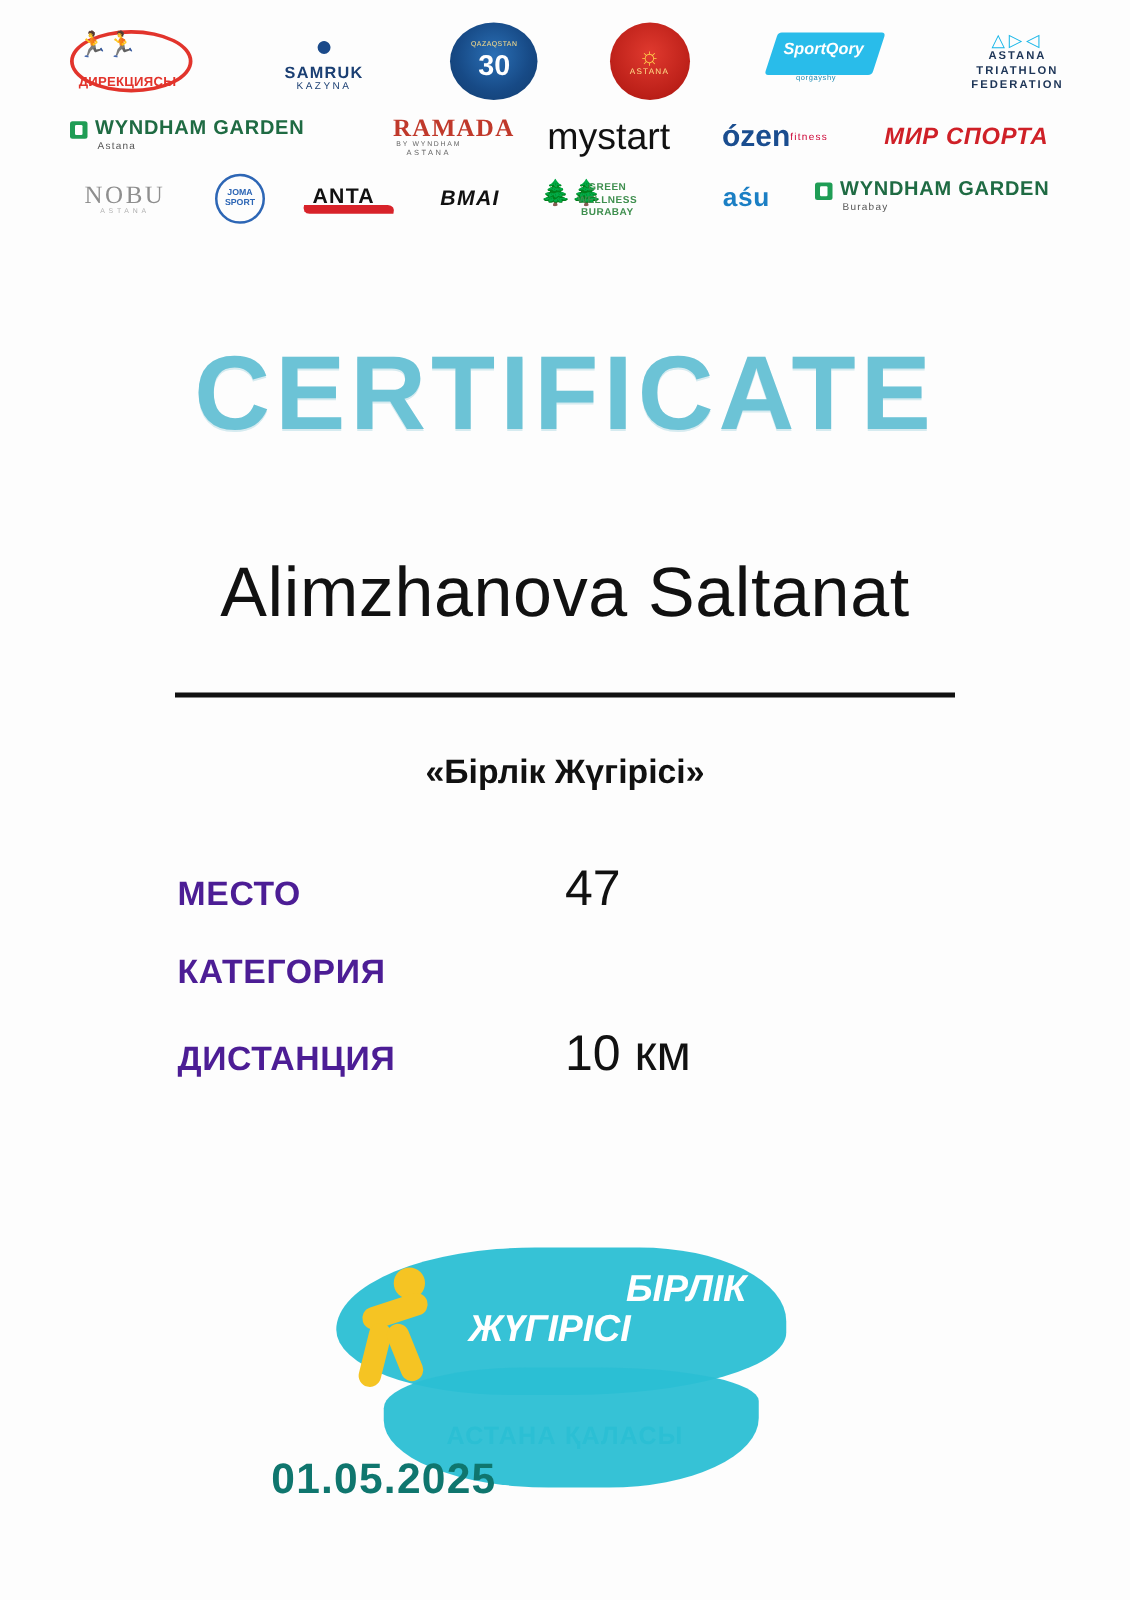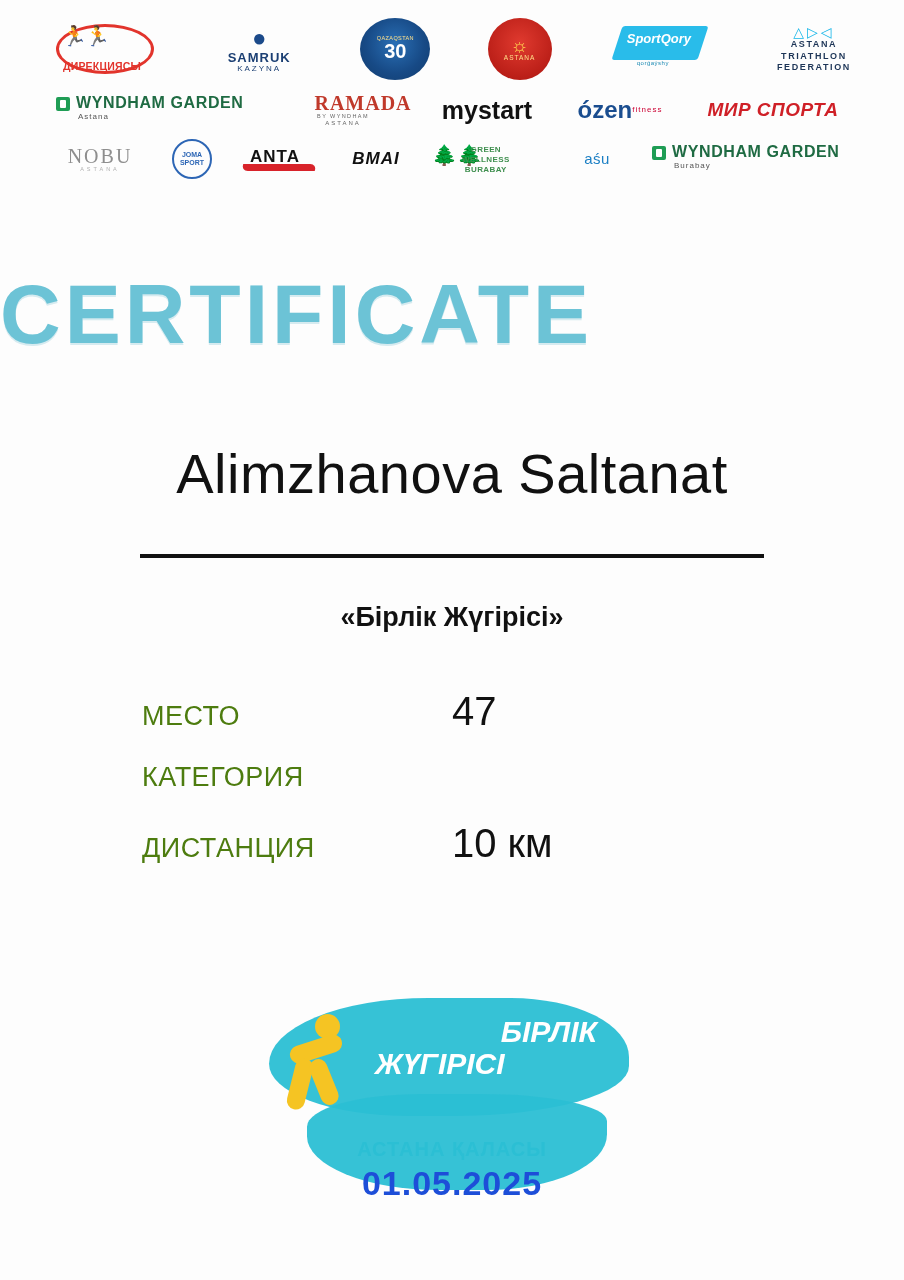--- a/index.html
+++ b/index.html
@@ -73,21 +73,21 @@
   }
   .logo-samruk .t1 { font-size: 13px; font-weight: bold; color: #1b3f73; letter-spacing: 1px; }
   .logo-samruk .t2 { font-size: 8px; color: #1b3f73; letter-spacing: 2px; }
 
   .logo-emblem30 {
     width: 70px; height: 62px; border-radius: 50%;
     background: radial-gradient(circle at 50% 42%, #2a6fb5 0%, #174a86 58%, #113b6c 100%);
     color: #ffd34d;
     flex-direction: column;
   }
-  .logo-emblem30 .n { font-size: 20px; font-weight: bold; color: #ffffff; }
+  .logo-emblem30 .n { font-size: 23px; font-weight: bold; color: #ffffff; }
   .logo-emblem30 .arc { font-size: 5.5px; letter-spacing: .4px; color: #ffe08a; }
 
   .logo-astana {
     width: 64px; height: 62px; border-radius: 50%;
     background: radial-gradient(circle at 50% 40%, #e03a2f 0%, #bb1f18 70%, #a3150f 100%);
     color: #ffd34d; flex-direction: column;
   }
   .logo-astana .sun { font-size: 19px; line-height: 18px; }
   .logo-astana .cap { font-size: 6.5px; letter-spacing: 1px; color: #ffe08a; }
 
@@ -124,21 +124,21 @@
     width: 6px; height: 8px; background: #fff; border-radius: 1px;
   }
   .logo-wyndham-astana .w { position: absolute; left: 20px; top: 2px; font-size: 16px; font-weight: bold; color: #1f6b43; letter-spacing: .6px; }
   .logo-wyndham-astana .s { position: absolute; left: 22px; top: 20px; font-size: 8px; color: #555; letter-spacing: 1px; }
 
   .logo-ramada { width: 118px; height: 36px; flex-direction: column; }
   .logo-ramada .r { font-size: 20px; font-weight: bold; color: #c0392b; font-family: "Liberation Serif", serif; letter-spacing: 1px; margin-left: 40px; }
   .logo-ramada .s1 { font-size: 5.5px; color: #666; letter-spacing: 1.4px; }
   .logo-ramada .s2 { font-size: 6px; color: #666; letter-spacing: 2px; }
 
-  .logo-mystart { width: 110px; height: 34px; font-size: 25px; font-weight: bold; color: #111; }
+  .logo-mystart { width: 110px; height: 34px; font-size: 30px; font-weight: normal; color: #111; }
 
   .logo-ozen { width: 96px; height: 36px; flex-direction: row; }
   .logo-ozen .o { font-size: 24px; font-weight: bold; color: #1a4d8f; }
   .logo-ozen .s { font-size: 8px; color: #c03; letter-spacing: 1px; }
 
   .logo-mirsporta { width: 150px; height: 30px; font-size: 19px; font-weight: bold; color: #cf2027; font-style: italic; letter-spacing: .5px; }
 
   
   .logo-nobu { width: 96px; height: 34px; flex-direction: column; }
   .logo-nobu .n { font-size: 20px; color: #8e8e8e; font-family: "Liberation Serif", serif; letter-spacing: 2px; }
@@ -158,38 +158,38 @@
     position: absolute; left: 6px; top: 22px; width: 74px; height: 7px;
     background: #d8232a; border-radius: 0 8px 0 8px; transform: skewX(-20deg);
   }
 
   .logo-bmai { width: 76px; height: 32px; font-size: 17px; font-weight: bold; font-style: italic; color: #111; letter-spacing: 1px; }
 
   .logo-greenwellness { width: 112px; height: 38px; position: relative; }
   .logo-greenwellness .trees { position: absolute; left: 2px; top: 5px; font-size: 20px; color: #3fa45b; }
   .logo-greenwellness .t { position: absolute; left: 32px; top: 5px; font-size: 8px; font-weight: bold; color: #3f8f4f; line-height: 1.25; letter-spacing: .4px; }
 
-  .logo-asu { width: 78px; height: 32px; font-size: 15px; font-weight: normal; color: #1b7fc4; letter-spacing: .5px; }
+  .logo-asu { width: 78px; height: 32px; font-size: 21px; font-weight: bold; color: #1b7fc4; letter-spacing: .5px; }
 
   .logo-wyndham-burabay { width: 200px; height: 34px; position: relative; }
   .logo-wyndham-burabay .sq {
     position: absolute; left: 0; top: 4px; width: 14px; height: 14px;
     background: #1f9d55; border-radius: 2px;
   }
   .logo-wyndham-burabay .sq:after {
     content: ""; position: absolute; left: 4px; top: 3px;
     width: 6px; height: 8px; background: #fff; border-radius: 1px;
   }
   .logo-wyndham-burabay .w { position: absolute; left: 20px; top: 2px; font-size: 16px; font-weight: bold; color: #1f6b43; letter-spacing: .6px; }
   .logo-wyndham-burabay .s { position: absolute; left: 22px; top: 20px; font-size: 8px; color: #555; letter-spacing: 1px; }
 
   
   .title {
     margin-top: 72px;
-    text-align: left;
+    text-align: center;
     font-size: 84px;
     font-weight: bold;
     letter-spacing: 4px;
     color: #6cc3d6;
     text-shadow: 0 2px 0 rgba(140,200,215,.35);
   }
 
   
   .athlete-name {
     margin-top: 78px;
@@ -220,22 +220,22 @@
     width: 620px;
   }
   .result-row {
     display: flex;
     align-items: baseline;
     margin-bottom: 28px;
   }
   .result-label {
     width: 310px;
     font-size: 27px;
-    font-weight: normal;
-    color: #4d7c0f;
+    font-weight: bold;
+    color: #4c1d95;
     letter-spacing: .5px;
   }
   .result-value {
     font-size: 40px;
     color: #111;
   }
 
   
   .event-logo {
     position: absolute;
@@ -301,24 +301,24 @@
     left: 0; right: 0; top: 140px;
     text-align: center;
     font-size: 20px;
     font-weight: bold;
     color: #2bbfd4;
     letter-spacing: 1px;
   }
   .event-logo .date {
     position: absolute;
     left: 0; right: 0; top: 166px;
-    text-align: center;
+    text-align: left;
     font-size: 34px;
     font-weight: bold;
-    color: #1d4ed8;
+    color: #0f766e;
     letter-spacing: 1px;
   }
 </style>
 </head>
 <body>
 
 <div class="certificate">
 
   <div class="sponsors">
 

